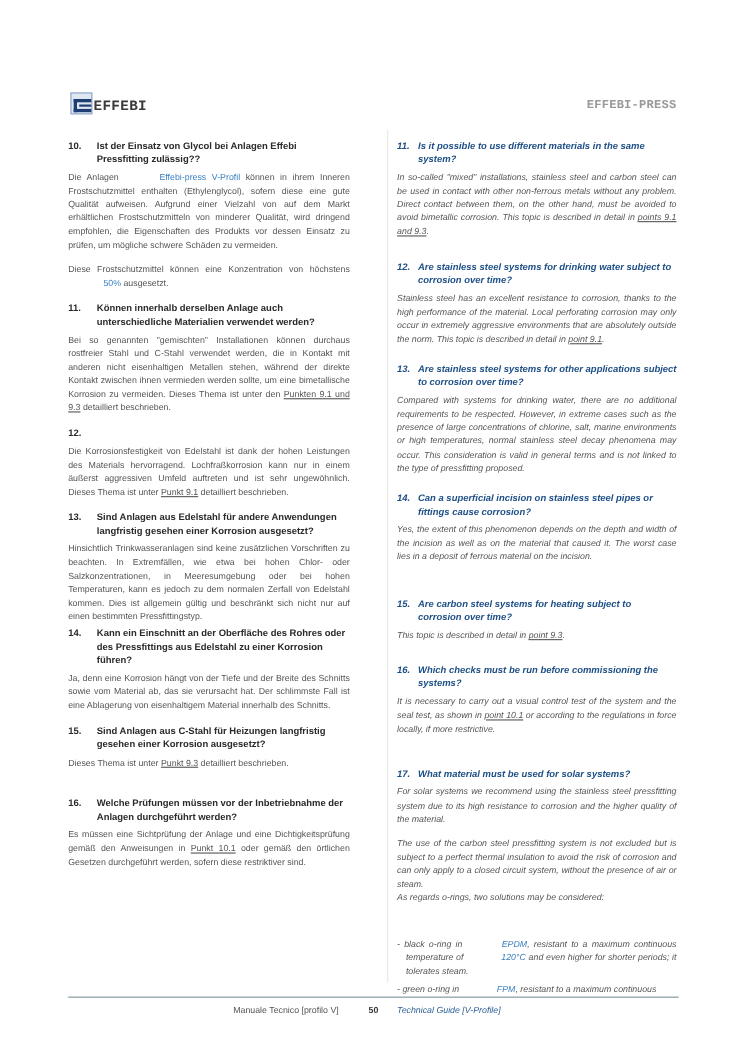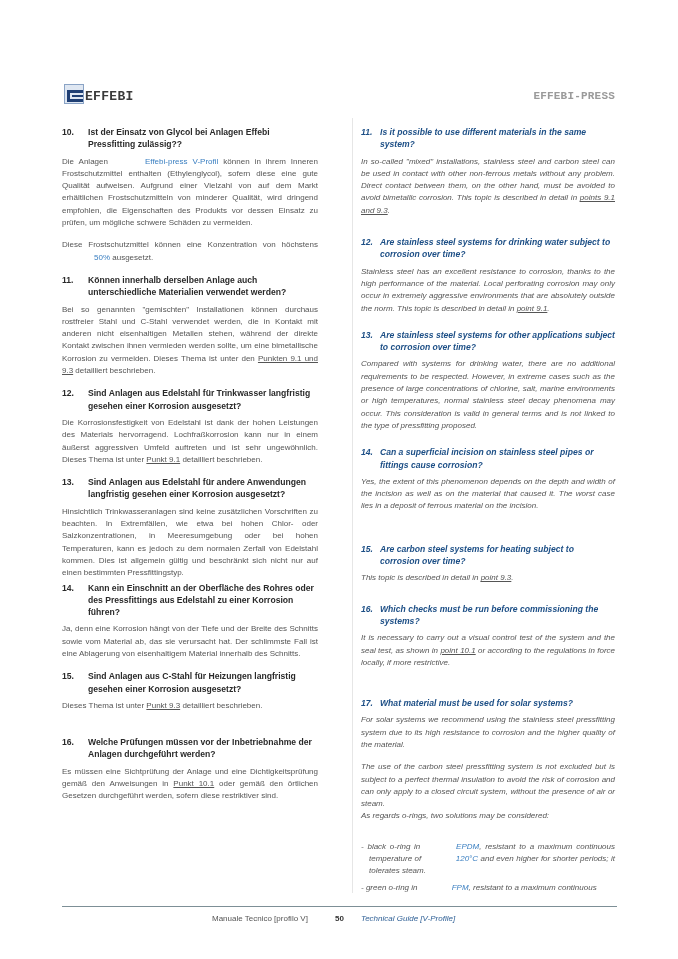--- a/index.html
+++ b/index.html
@@ -77,21 +77,20 @@
     <div class="q">
       <span class="num">11.</span>
       <span class="txt">Können innerhalb derselben Anlage auch unterschiedliche Materialien verwendet werden?</span>
     </div>
     <div class="p"><span>Bei so genannten "gemischten" Installationen können durchaus rostfreier Stahl und C-Stahl verwendet werden, die in Kontakt mit anderen nicht eisenhaltigen Metallen stehen, während der direkte Kontakt zwischen ihnen vermieden werden sollte, um eine bimetallische Korrosion zu vermeiden. Dieses Thema ist unter den </span><span class="ul">Punkten 9.1 und 9.3</span><span> detailliert beschrieben.</span></div>
   </div>
 
   <div>
     <div class="q">
       <span class="num">12.</span>
-      <span class="txt">Sind Anlagen aus Edelstahl für Trinkwasser langfristig gesehen einer Korrosion ausgesetzt?</span>
     </div>
     <div class="p"><span>Die Korrosionsfestigkeit von Edelstahl ist dank der hohen Leistungen des Materials hervorragend. Lochfraßkorrosion kann nur in einem äußerst aggressiven Umfeld auftreten und ist sehr ungewöhnlich. Dieses Thema ist unter </span><span class="ul">Punkt 9.1</span><span> detailliert beschrieben.</span></div>
   </div>
 
   <div>
     <div class="q">
       <span class="num">13.</span>
       <span class="txt">Sind Anlagen aus Edelstahl für andere Anwendungen langfristig gesehen einer Korrosion ausgesetzt?</span>
     </div>
     <div class="p" style="margin-bottom:2px"><span>Hinsichtlich Trinkwasseranlagen sind keine zusätzlichen Vorschriften zu beachten. In Extremfällen, wie etwa bei hohen Chlor- oder Salzkonzentrationen, in Meeresumgebung oder bei hohen Temperaturen, kann es jedoch zu dem normalen Zerfall von Edelstahl kommen. Dies ist allgemein gültig und beschränkt sich nicht nur auf einen bestimmten Pressfittingstyp.</span></div>
@@ -186,21 +185,21 @@
 
   <div class="gap" style="height:18px"></div>
 
   <div>
     <div class="q">
       <span class="num">17.</span>
       <span class="txt">What material must be used for solar systems?</span>
     </div>
     <div class="p"><span>For solar systems we recommend using the stainless steel pressfitting system due to its high resistance to corrosion and the higher quality of the material.</span></div>
     <div class="p" style="margin-bottom:0"><span>The use of the carbon steel pressfitting system is not excluded but is subject to a perfect thermal insulation to avoid the risk of corrosion and can only apply to a closed circuit system, without the presence of air or steam.</span></div>
-    <div class="p" style="margin-bottom:18px"><span>As regards o-rings, two solutions may be considered:</span></div>
+    <div class="p" style="margin-bottom:30px"><span>As regards o-rings, two solutions may be considered:</span></div>
     <div class="bullet"><span>- black o-ring in </span><span class="hl">EPDM</span><span>, resistant to a maximum continuous temperature of </span><span class="hl">120°C</span><span> and even higher for shorter periods; it tolerates steam.</span></div>
     <div class="bullet"><span>- green o-ring in </span><span class="hl">FPM</span><span>, resistant to a maximum continuous</span></div>
   </div>
 </div>
 
 <div class="footer-line"></div>
 <div class="footer">
   <span class="f-left">Manuale Tecnico [profilo V]</span>
   <span class="f-num">50</span>
   <span class="f-right">Technical Guide [V-Profile]</span>

